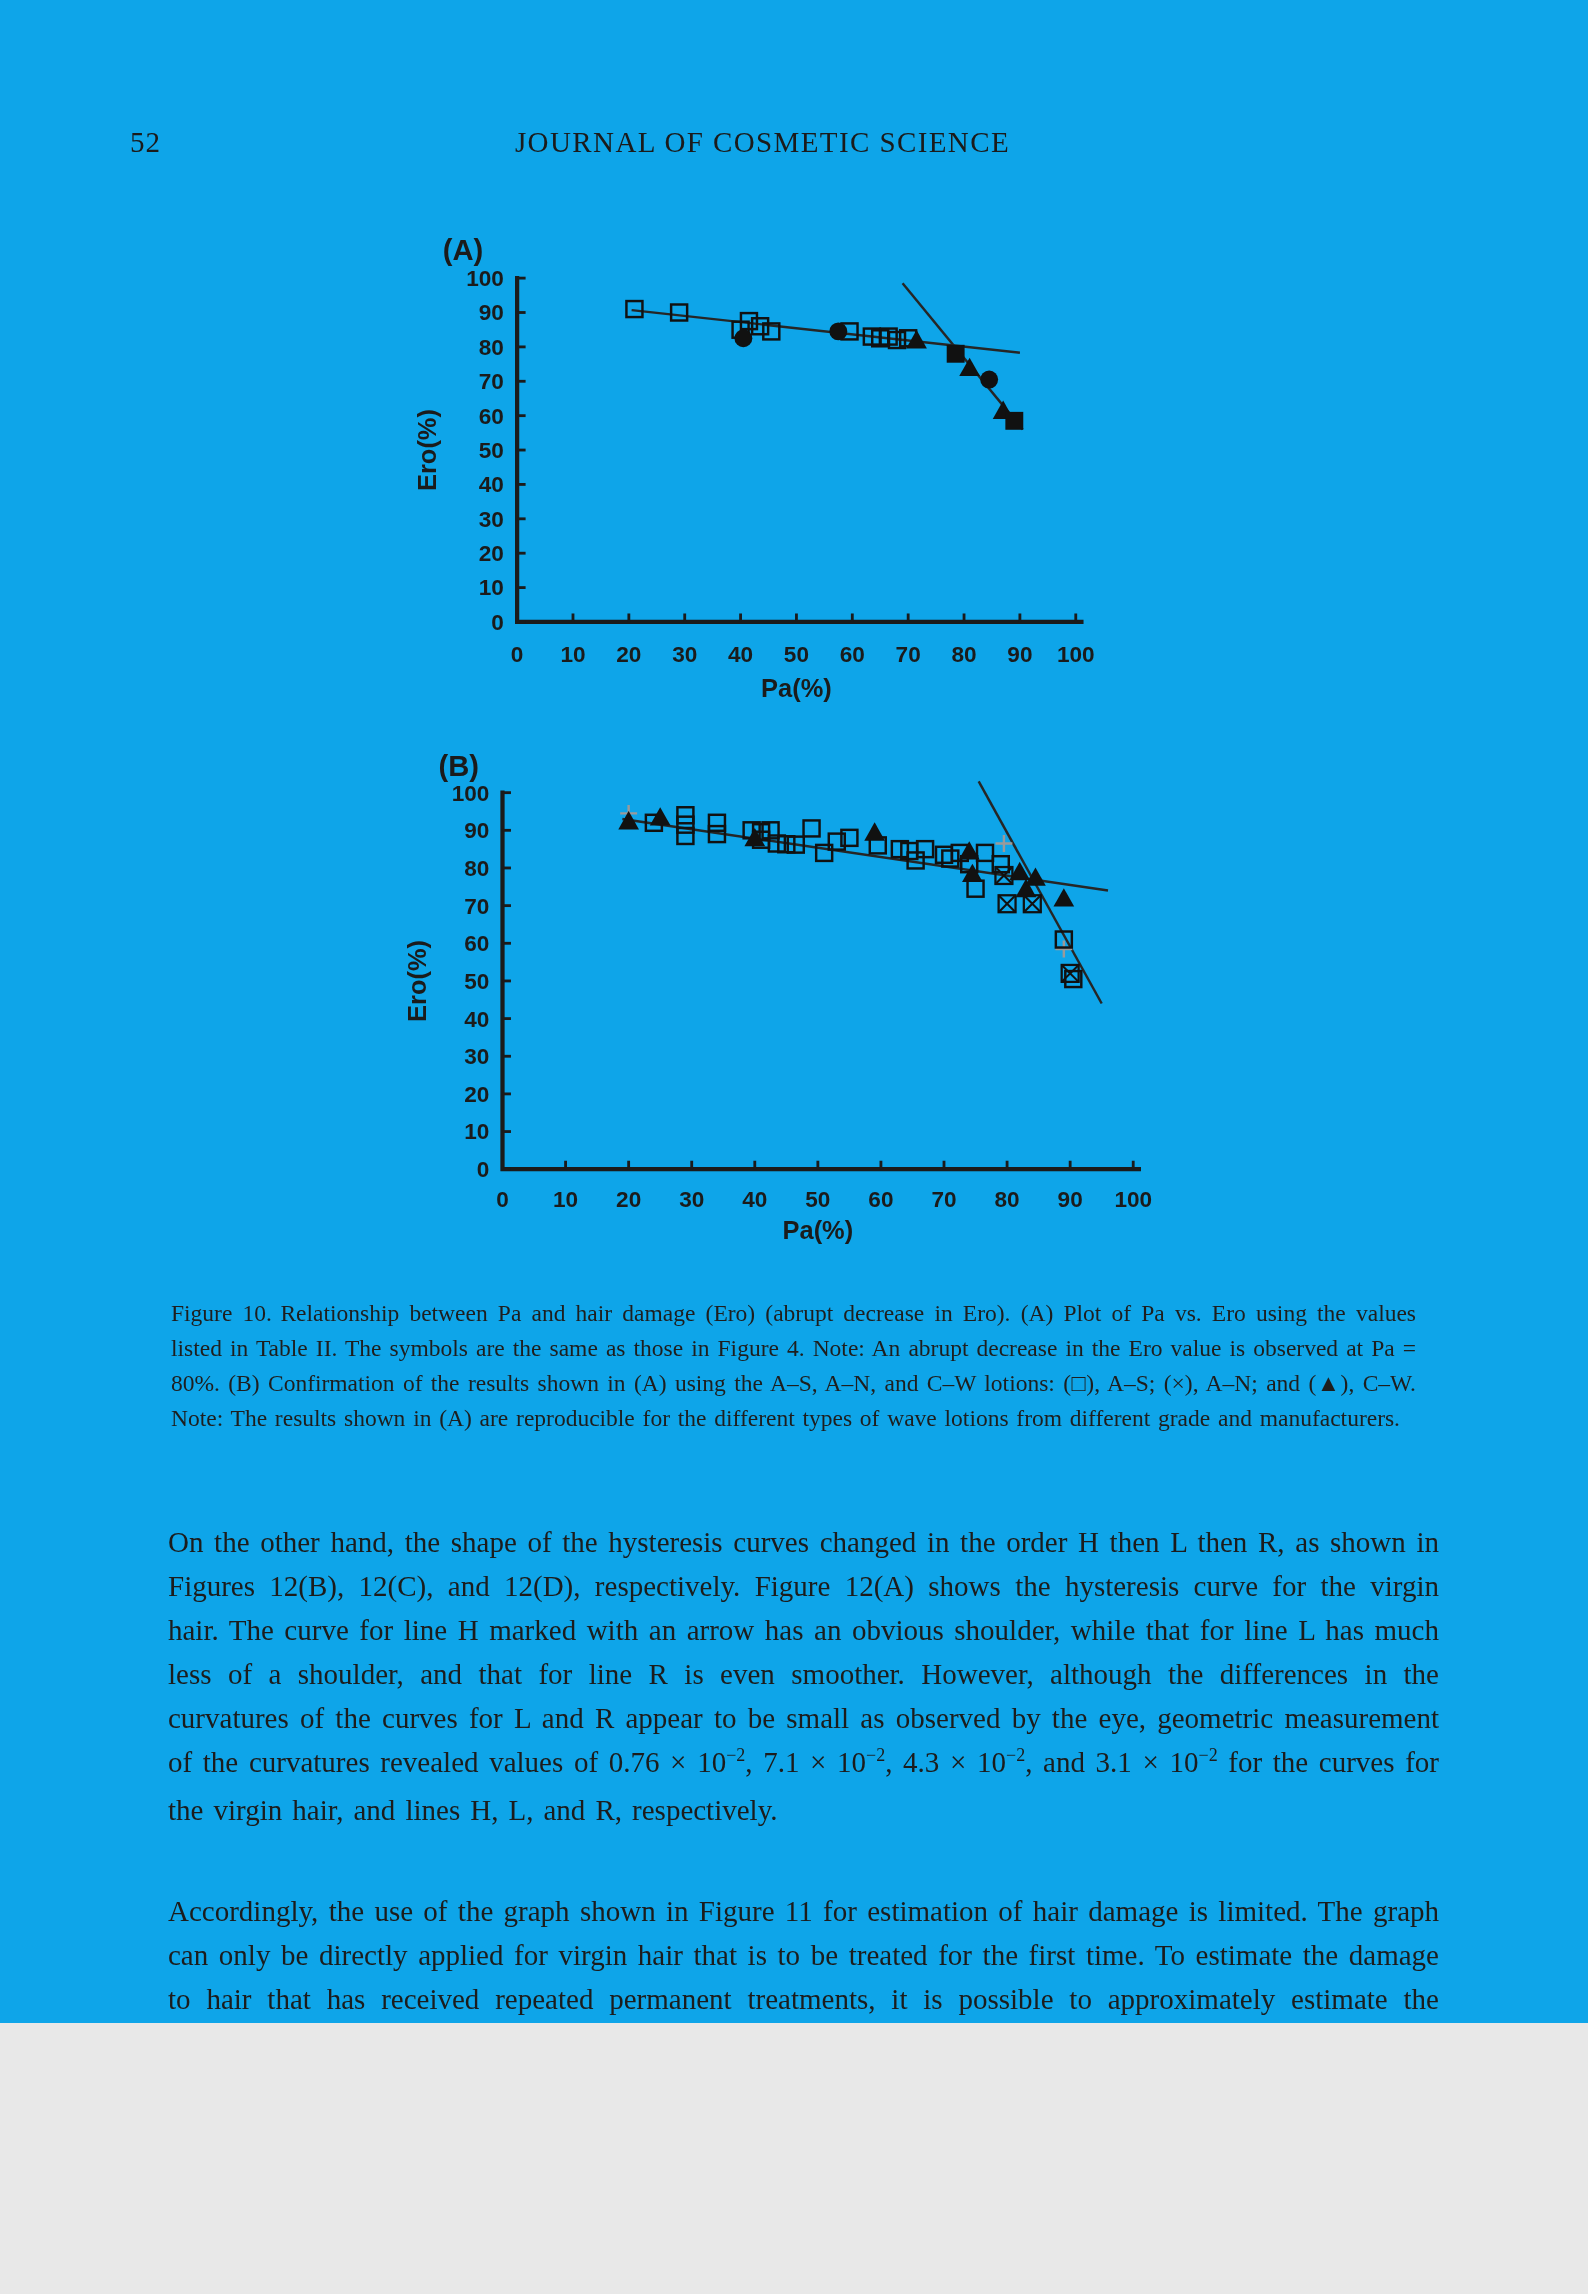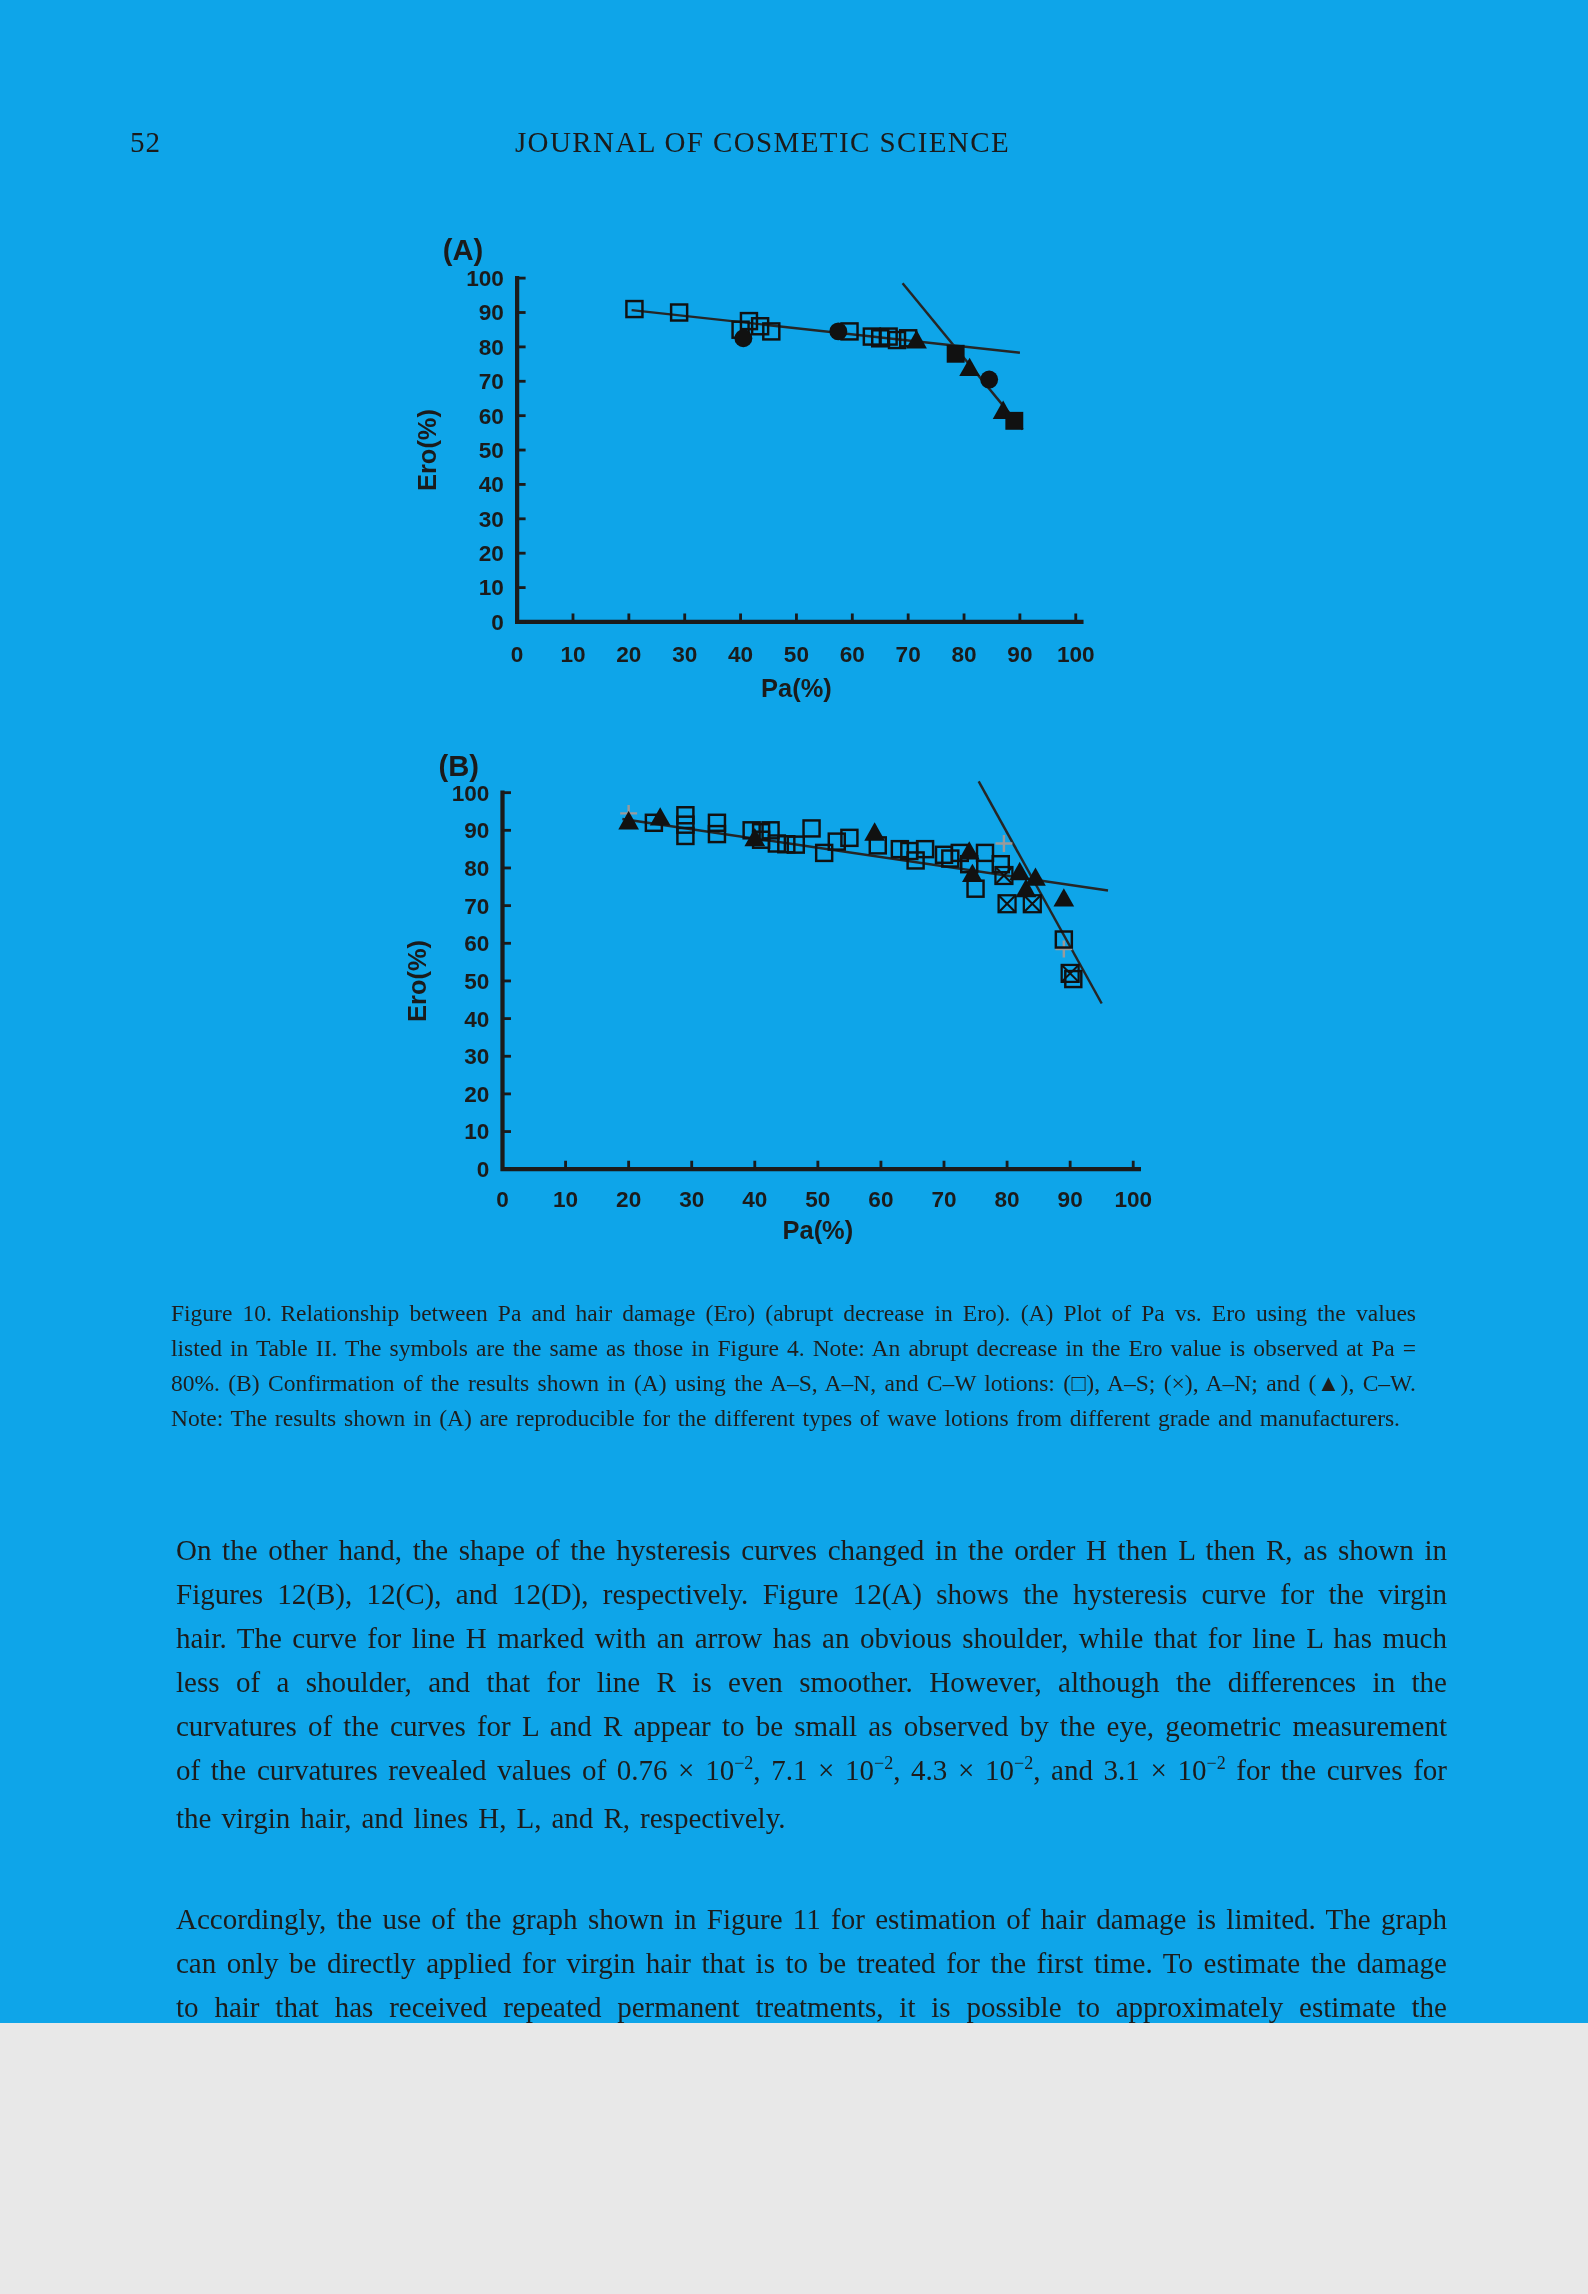--- a/index.html
+++ b/index.html
@@ -26,21 +26,21 @@
   .tick-label{font-size:24px;font-weight:700;}
   .axis-title{font-size:27px;font-weight:700;}
   .panel-label{font-size:31px;font-weight:700;}
   .caption{
     position:absolute;left:171px;top:1296px;width:1245px;
     font-size:23.5px;line-height:35px;text-align:justify;
     word-spacing:1.9px;color:#1e1e1e;
   }
   .cap-label{font-weight:400;margin-right:8.5px;}
   .body-par{
-    position:absolute;left:160px;width:1271px;margin:16px;
+    position:absolute;left:160px;width:1271px;margin:8px;
     font-size:29px;line-height:44px;text-align:justify;
     word-spacing:2.8px;color:#1c1c1c;
   }
   #par1{top:1512px;}
   #par2{top:1881px;}
   .sup{font-size:0.62em;position:relative;top:-0.62em;letter-spacing:0;}
 </style>
 </head>
 <body>
 

